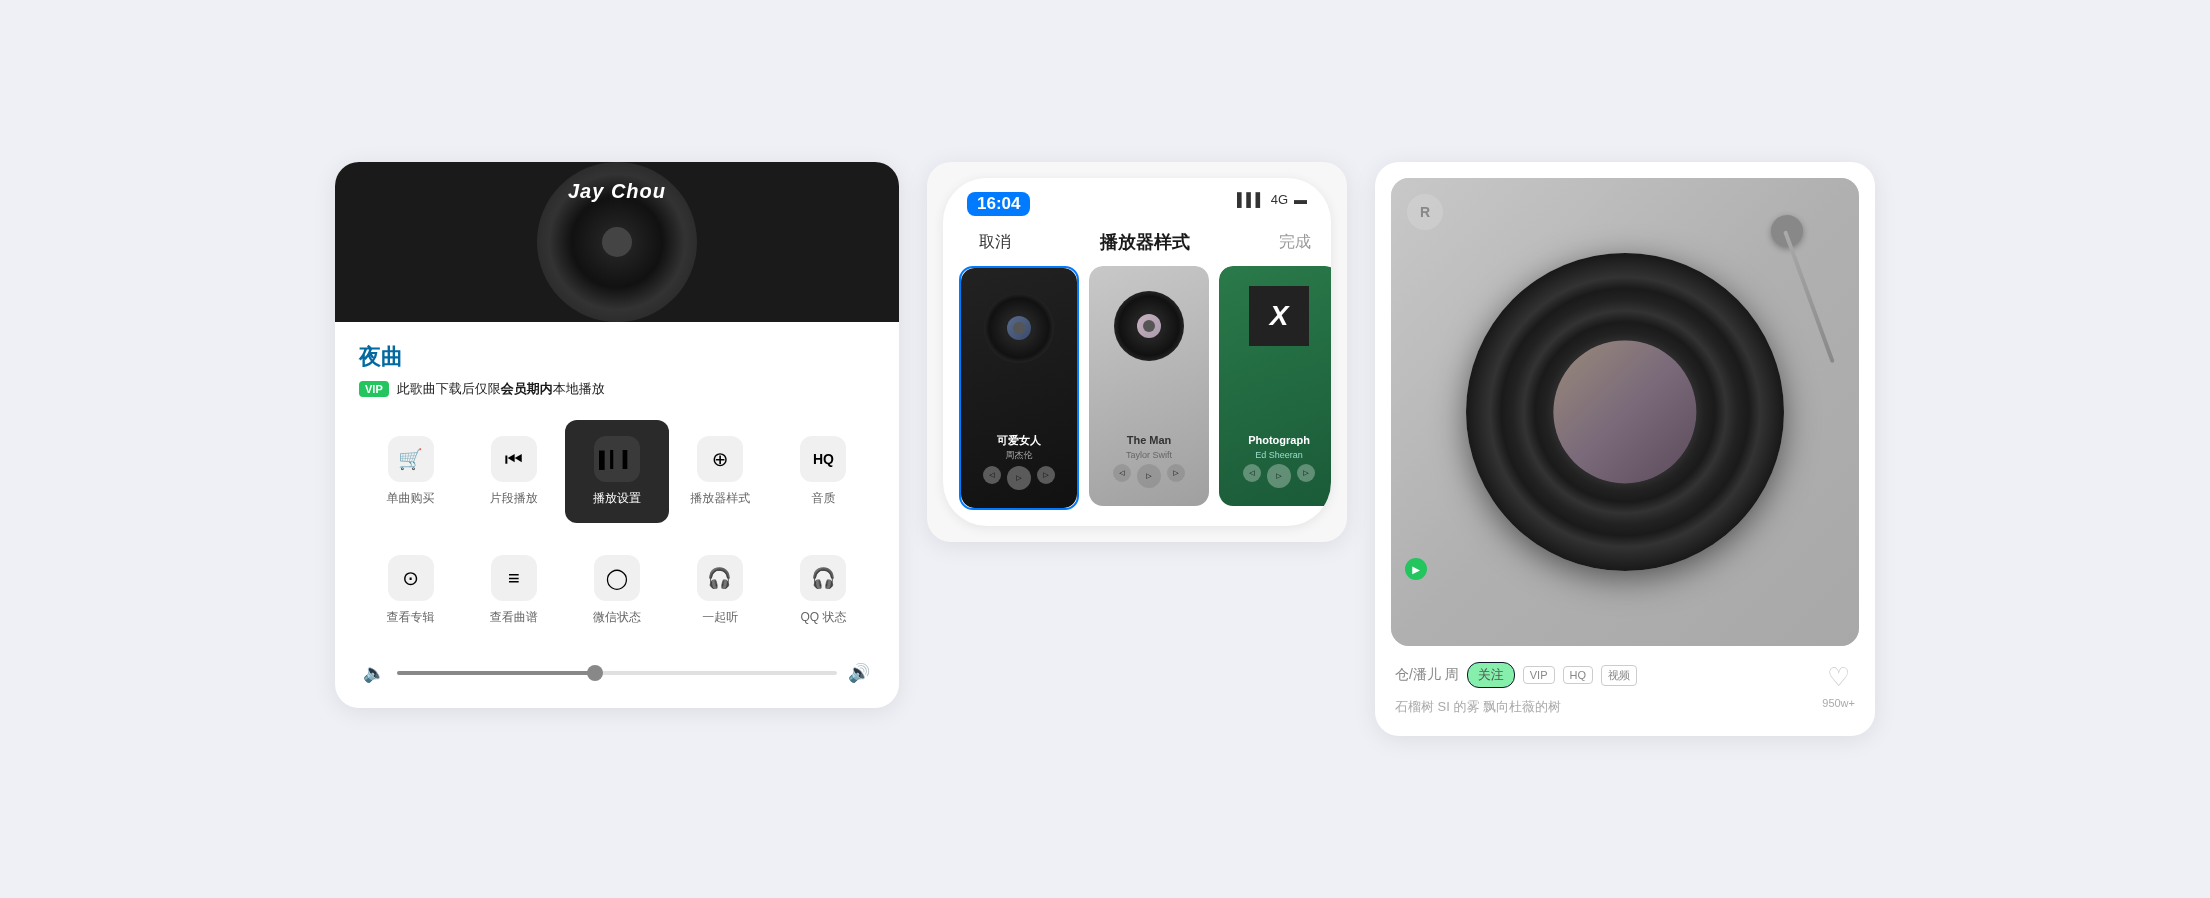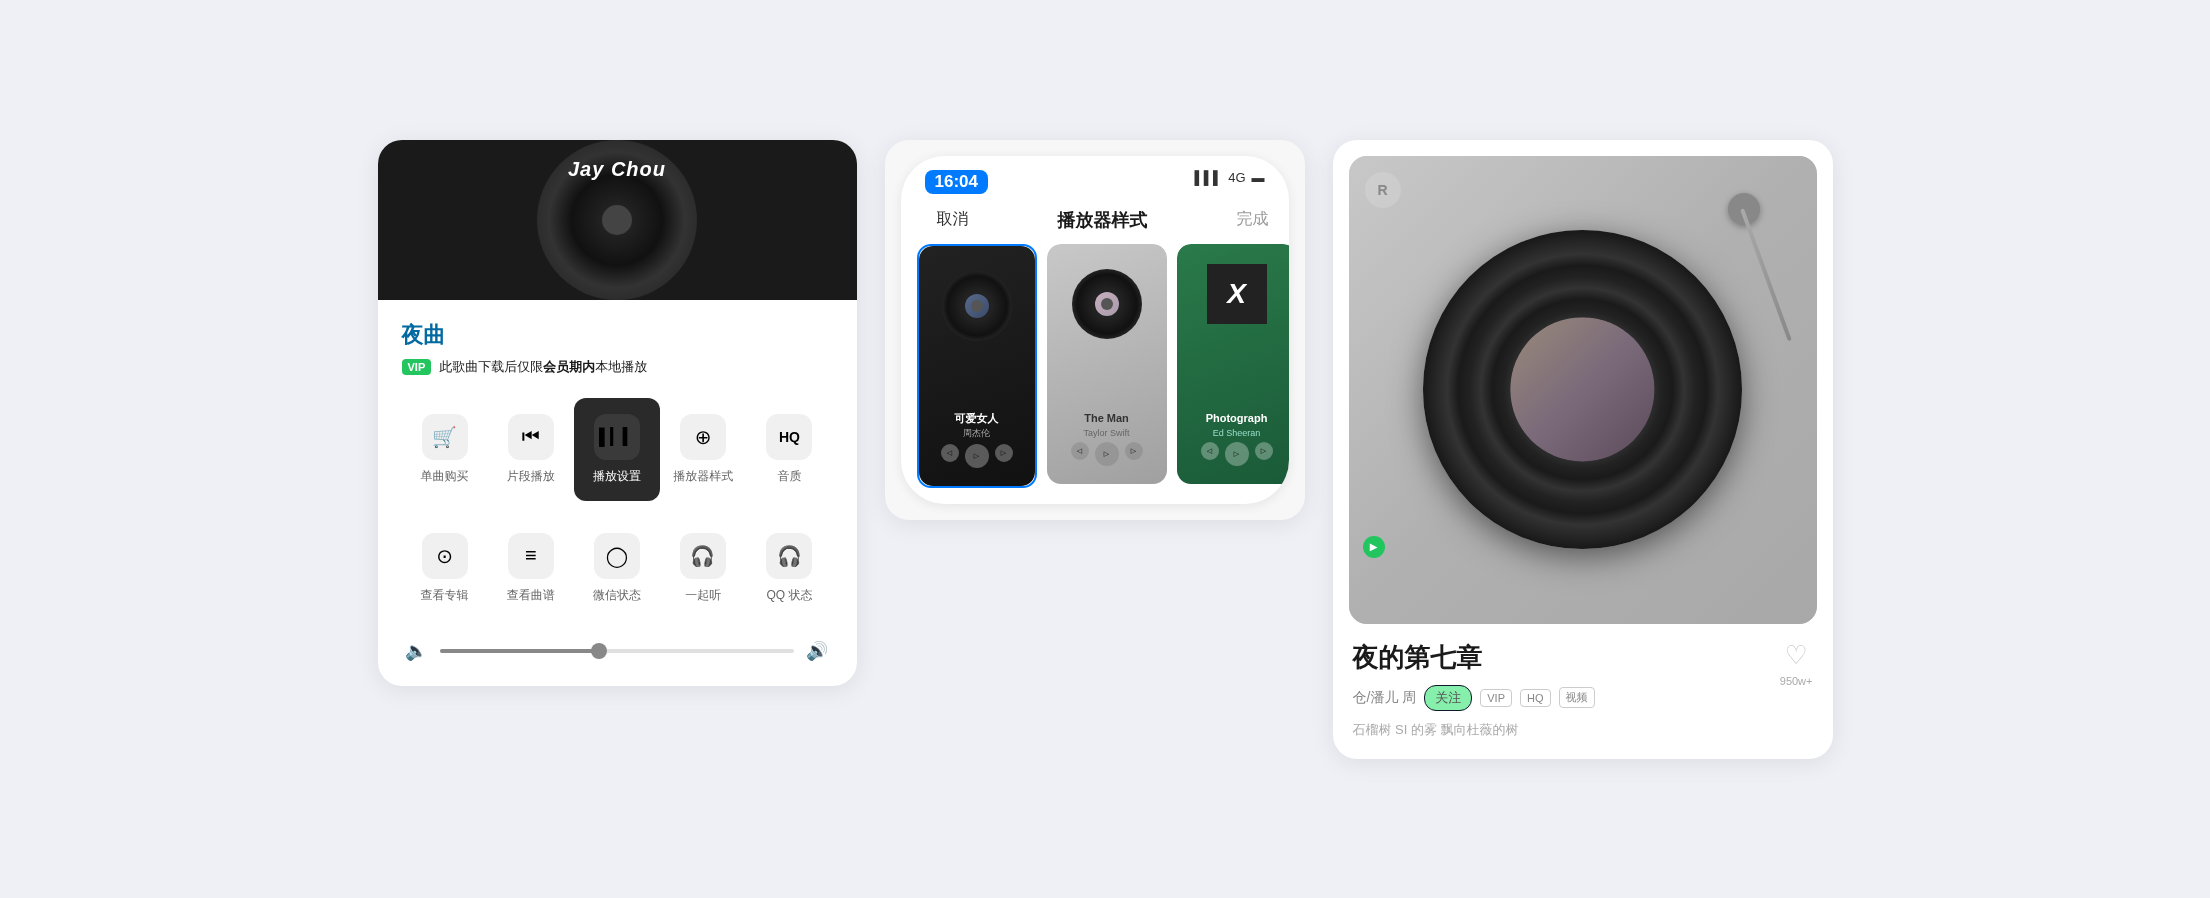--- a/index.html
+++ b/index.html
@@ -19,21 +19,21 @@
     }
     .card {
       background: #fff;
       border-radius: 24px;
       box-shadow: 0 4px 24px rgba(0,0,0,0.08);
       overflow: hidden;
     }
 
     
     .card1 {
-      width: 479px;
+      width: 564px;
     }
     .card1-header {
       background: #1a1a1a;
       height: 160px;
       display: flex;
       align-items: center;
       justify-content: center;
       position: relative;
       overflow: hidden;
     }
@@ -648,21 +648,20 @@
           <div class="turntable-logo">
             <span>R</span>
           </div>
           <div class="turntable-play-btn">▶</div>
         </div>
       </div>
     </div>
     <div class="card3-body" style="position:relative;">
       <div style="display:flex;justify-content:space-between;align-items:flex-start;">
         <div style="flex:1;">
-          <div class="card3-song">夜的第七章</div>
           <div class="card3-meta">
             <span class="card3-artist">仓/潘儿 周</span>
             <button class="follow-btn">关注</button>
             <span class="vip-tag">VIP</span>
             <span class="hq-tag">HQ</span>
             <span class="video-tag">视频</span>
           </div>
           <div class="card3-lyrics">石榴树 SI 的雾 飘向杜薇的树</div>
         </div>
         <div style="display:flex;flex-direction:column;align-items:center;gap:4px;margin-left:12px;">

